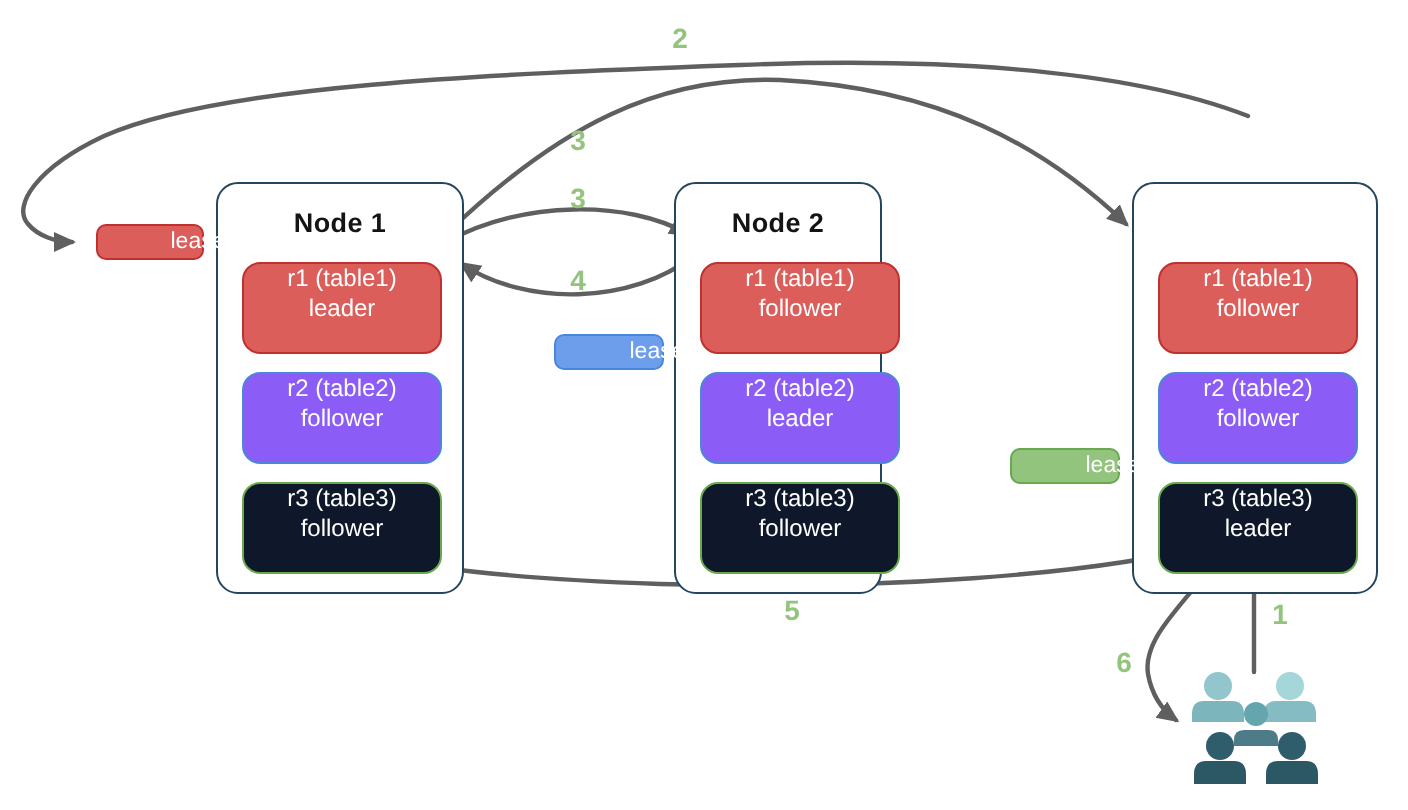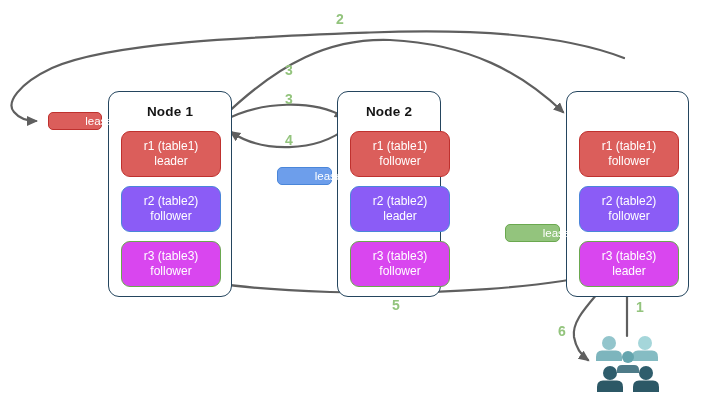--- a/index.html
+++ b/index.html
@@ -12,25 +12,25 @@
     position:absolute;top:59px;height:206px;background:#ffffff;
     border:1.5px solid #24455e;border-radius:11px;box-sizing:border-box;margin-top:32px;
   }
   .node-title{
     text-align:center;margin-top:12px;font-weight:bold;font-size:13.5px;color:#141414;
     letter-spacing:.2px;
   }
   .replica{
     position:absolute;left:12px;width:100px;height:46px;border-radius:9px;
     color:#ffffff;font-size:12px;text-align:center;display:flex;flex-direction:column;
-    justify-content:center;line-height:1.28;box-sizing:border-box;
+    justify-content:flex-start;line-height:1.28;box-sizing:border-box;
   }
   .replica.red  {background:#db5e5b;border:1.5px solid #bf312e;}
   .replica.blue {background:#8b5cf6;border:1.5px solid #4a86d9;}
-  .replica.green{background:#d946ef;border:1.5px solid #6aa84f;}
+  .replica.green{background:#0f172a;border:1.5px solid #6aa84f;}
   .r-pos1{top:39px;} .r-pos2{top:94px;} .r-pos3{top:149px;}
   .lease{
     position:absolute;height:18px;border-radius:5px;color:#fff;font-size:11.5px;
     display:flex;align-items:center;justify-content:center;box-sizing:border-box;padding-left:48px;
   }
   .lease.red  {background:#db5e5b;border:1.5px solid #bf312e;}
   .lease.blue {background:#6d9eeb;border:1.5px solid #4a86d9;}
   .lease.green{background:#93c47d;border:1.5px solid #6aa84f;}
   .step{
     position:absolute;transform:translate(-50%,-50%);

